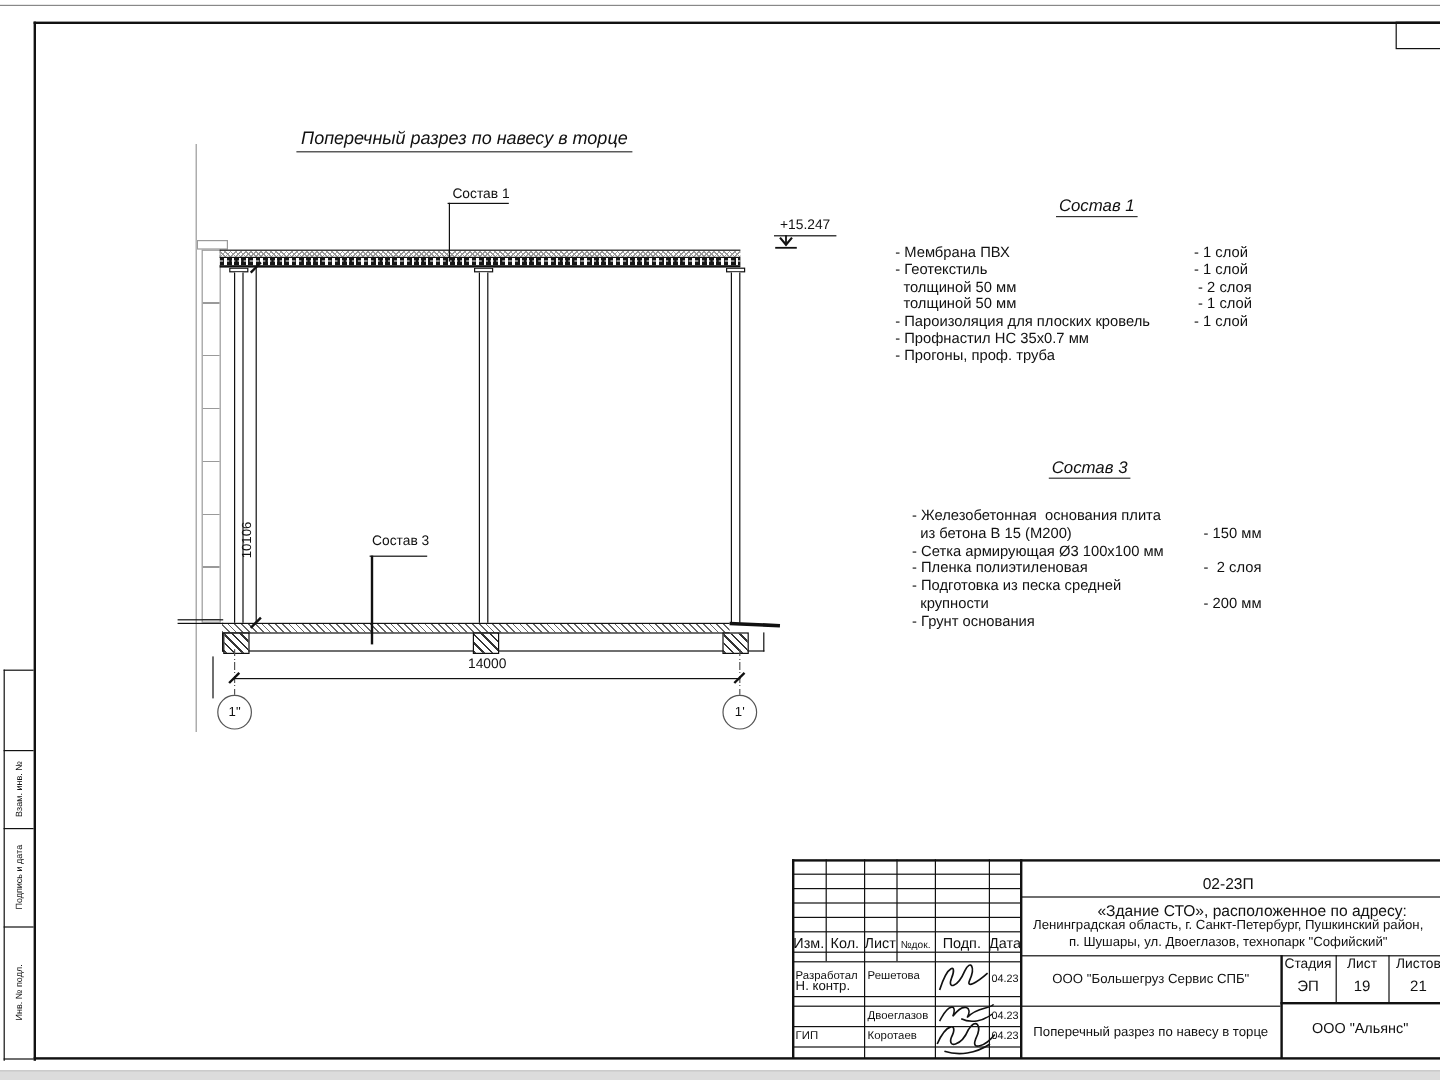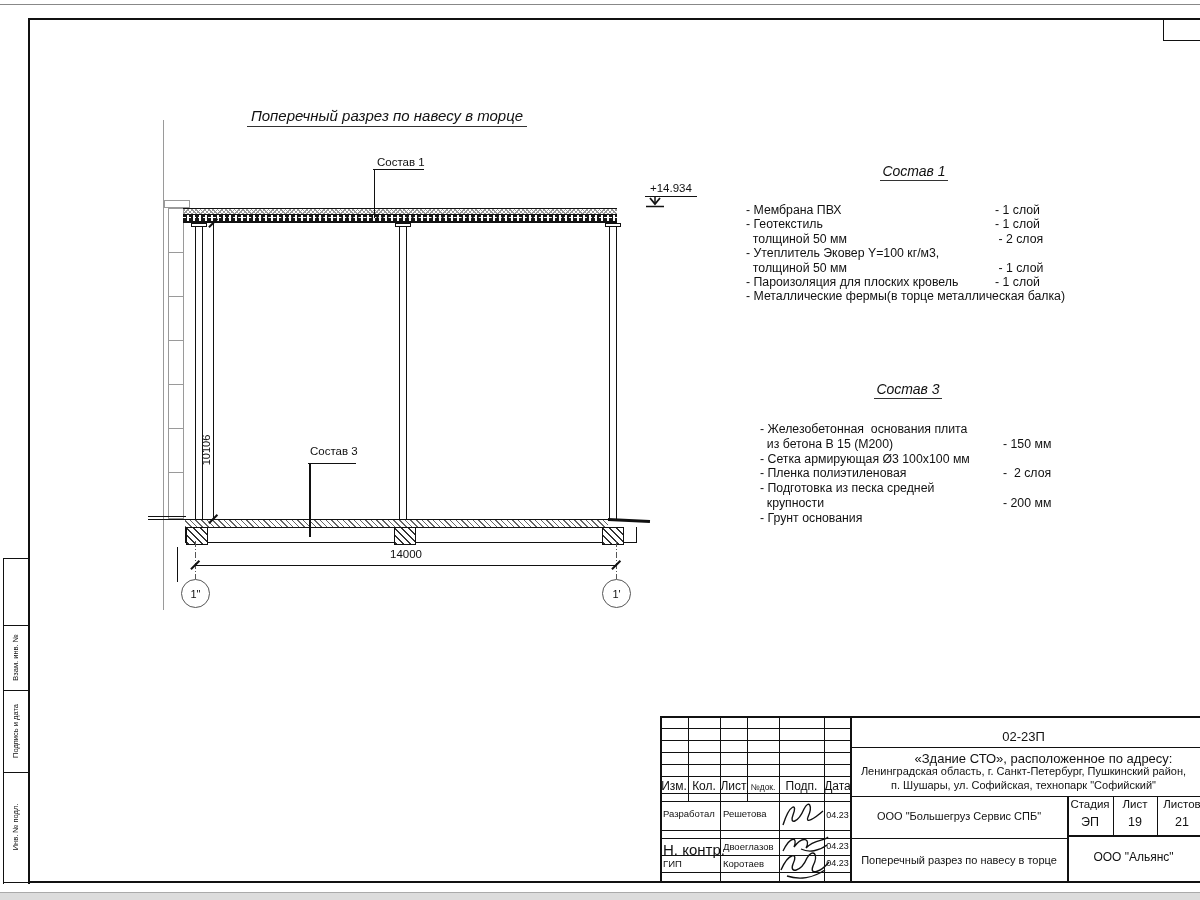--- a/index.html
+++ b/index.html
@@ -88,21 +88,21 @@
     <div class="hatch-slab" style="left:185px;top:519px;width:423px;height:9px;"></div>
     <div class="ln" style="left:608px;top:519px;width:42px;height:2.5px;transform:rotate(2.5deg);"></div>
     <div class="pad" style="left:186px;top:527px;width:22px;height:18px;"></div>
     <div class="pad" style="left:394px;top:527px;width:22px;height:18px;"></div>
     <div class="pad" style="left:602px;top:527px;width:22px;height:18px;"></div>
 
     <div class="ln" style="left:148px;top:516px;width:38px;height:1px;"></div>
     <div class="ln" style="left:148px;top:519px;width:38px;height:1px;"></div>
     <div class="ln" style="left:177px;top:547px;width:1px;height:35px;"></div>
 
-    <div class="txt" style="left:650px;top:182px;font-size:11.5px;">+14.934</div>
+    <div class="txt" style="left:650px;top:182px;font-size:11.5px;">+15.247</div>
     <div class="ln" style="left:645px;top:196px;width:52px;height:1px;"></div>
     <svg style="left:644px;top:196px;" width="24" height="14" viewBox="0 0 24 14">
       <path d="M11 0 L11 7" stroke="#111" stroke-width="1.5" fill="none"></path>
       <path d="M6 2 L11 8 L16 2" stroke="#111" stroke-width="1.8" fill="none"></path>
       <path d="M2 10.5 L20 10.5" stroke="#111" stroke-width="1.5" fill="none"></path>
     </svg>
 
     <div class="txt" style="left:377px;top:156px;font-size:11.5px;">Состав 1</div>
     <div class="ln" style="left:373px;top:169px;width:51px;height:1px;"></div>
     <div class="ln" style="left:374px;top:169px;width:1px;height:49px;"></div>
@@ -130,24 +130,24 @@
         <span>1'</span>
       </div>
   </div>
 
   <div>
     <div class="heading" style="left:864px;top:163px;width:100px;"><span>Состав 1</span></div>
     <div class="abs" style="left:746px;top:203px;width:450px;">
       <div class="listrow"><span class="lname">- Мембрана ПВХ</span><span class="lval" style="left:249px;">- 1 слой</span></div>
       <div class="listrow"><span class="lname">- Геотекстиль</span><span class="lval" style="left:249px;">- 1 слой</span></div>
       <div class="listrow"><span class="lname">  толщиной 50 мм</span><span class="lval" style="left:249px;"> - 2 слоя</span></div>
-      <div class="listrow"><span class="lname">- Утеплитель Эковер Y=100 кг/м3,</span><span class="lval" style="left:249px;"></span></div>
       <div class="listrow"><span class="lname">  толщиной 50 мм</span><span class="lval" style="left:249px;"> - 1 слой</span></div>
       <div class="listrow"><span class="lname">- Пароизоляция для плоских кровель</span><span class="lval" style="left:249px;">- 1 слой</span></div>
-      <div class="listrow"><span class="lname">- Металлические фермы(в торце металлическая балка)</span><span class="lval" style="left:249px;"></span></div>
+      <div class="listrow"><span class="lname">- Профнастил НС 35х0.7 мм</span><span class="lval" style="left:249px;"></span></div>
+      <div class="listrow"><span class="lname">- Прогоны, проф. труба</span><span class="lval" style="left:249px;"></span></div>
     </div>
   </div>
 
   <div>
     <div class="heading" style="left:858px;top:381px;width:100px;"><span>Состав 3</span></div>
     <div class="abs" style="left:760px;top:422px;width:450px;">
       <div class="listrow" style="height:14.8px;"><span class="lname">- Железобетонная  основания плита</span><span class="lval" style="left:243px;"></span></div>
       <div class="listrow" style="height:14.8px;"><span class="lname">  из бетона В 15 (М200)</span><span class="lval" style="left:243px;">- 150 мм</span></div>
       <div class="listrow" style="height:14.8px;"><span class="lname">- Сетка армирующая Ø3 100х100 мм</span><span class="lval" style="left:243px;"></span></div>
       <div class="listrow" style="height:14.8px;"><span class="lname">- Пленка полиэтиленовая</span><span class="lval" style="left:243px;">-  2 слоя</span></div>
@@ -192,41 +192,41 @@
     <div class="txt ctr" style="left:660px;top:779px;width:28px;font-size:12px;">Изм.</div>
     <div class="txt ctr" style="left:688px;top:779px;width:32px;font-size:12px;">Кол.</div>
     <div class="txt ctr" style="left:720px;top:779px;width:27px;font-size:12px;">Лист</div>
     <div class="txt ctr" style="left:747px;top:782px;width:32px;font-size:8.5px;">№док.</div>
     <div class="txt ctr" style="left:779px;top:779px;width:45px;font-size:12px;">Подп.</div>
     <div class="txt ctr" style="left:824px;top:779px;width:27px;font-size:12px;">Дата</div>
 
     <div class="txt" style="left:663px;top:808px;font-size:9.5px;">Разработал</div>
     <div class="txt" style="left:723px;top:808px;font-size:9.5px;">Решетова</div>
     <div class="txt ctr" style="left:824px;top:810px;width:27px;font-size:9px;">04.23</div>
-    <div class="txt" style="left:663px;top:841px;font-size:15px;">Н. контр.</div>
+    <div class="txt" style="left:663px;top:816px;font-size:11px;">Н. контр.</div>
     <div class="txt" style="left:723px;top:841px;font-size:9.5px;">Двоеглазов</div>
     <div class="txt ctr" style="left:824px;top:841px;width:27px;font-size:9px;">04.23</div>
     <div class="txt" style="left:663px;top:858px;font-size:9.5px;">ГИП</div>
     <div class="txt" style="left:723px;top:858px;font-size:9.5px;">Коротаев</div>
     <div class="txt ctr" style="left:824px;top:858px;width:27px;font-size:9px;">04.23</div>
 
     <svg style="left:780px;top:799px;" width="46" height="34" viewBox="0 0 46 34">
       <path d="M3 26 C10 4 18 4 13 16 C9 26 18 24 24 10 C29 0 33 7 28 18 C25 25 34 20 43 12" stroke="#111" stroke-width="1.4" fill="none"></path>
     </svg>
     <svg style="left:781px;top:831px;" width="50" height="26" viewBox="0 0 50 26">
       <path d="M2 20 C10 4 17 6 13 16 C22 4 30 8 25 17 C33 8 44 10 47 6 M20 18 C28 22 38 20 46 14" stroke="#111" stroke-width="1.3" fill="none"></path>
     </svg>
     <svg style="left:777px;top:846px;" width="56" height="36" viewBox="0 0 56 36">
       <path d="M4 24 C12 6 22 6 16 18 C12 28 24 26 30 12 C36 2 42 8 36 20 C32 30 44 26 52 16 M10 30 C22 34 36 32 48 24" stroke="#111" stroke-width="1.4" fill="none"></path>
     </svg>
 
     <div class="txt ctr" style="left:851px;top:729px;width:345px;font-size:13px;">02-23П</div>
     <div class="txt ctr" style="left:851px;top:751px;width:345px;font-size:13px;padding-left:20px;">«Здание СТО», расположенное по адресу:</div>
     <div class="txt ctr" style="left:851px;top:765px;width:345px;font-size:11px;">Ленинградская область, г. Санкт-Петербург, Пушкинский район,</div>
-    <div class="txt ctr" style="left:851px;top:779px;width:345px;font-size:11px;">п. Шушары, ул. Софийская, технопарк "Софийский"</div>
+    <div class="txt ctr" style="left:851px;top:779px;width:345px;font-size:11px;">п. Шушары, ул. Двоеглазов, технопарк "Софийский"</div>
     <div class="txt ctr" style="left:851px;top:810px;width:216px;font-size:11px;">ООО "Большегруз Сервис СПБ"</div>
     <div class="txt ctr" style="left:851px;top:854px;width:216px;font-size:11px;">Поперечный разрез по навесу в торце</div>
     <div class="txt ctr" style="left:1067px;top:798px;width:46px;font-size:11.5px;">Стадия</div>
     <div class="txt ctr" style="left:1113px;top:798px;width:44px;font-size:11.5px;">Лист</div>
     <div class="txt ctr" style="left:1157px;top:798px;width:50px;font-size:11.5px;">Листов</div>
     <div class="txt ctr" style="left:1067px;top:815px;width:46px;font-size:12.5px;">ЭП</div>
     <div class="txt ctr" style="left:1113px;top:815px;width:44px;font-size:12.5px;">19</div>
     <div class="txt ctr" style="left:1157px;top:815px;width:50px;font-size:12.5px;">21</div>
     <div class="txt ctr" style="left:1067px;top:850px;width:133px;font-size:12px;">ООО "Альянс"</div>
   </div>

